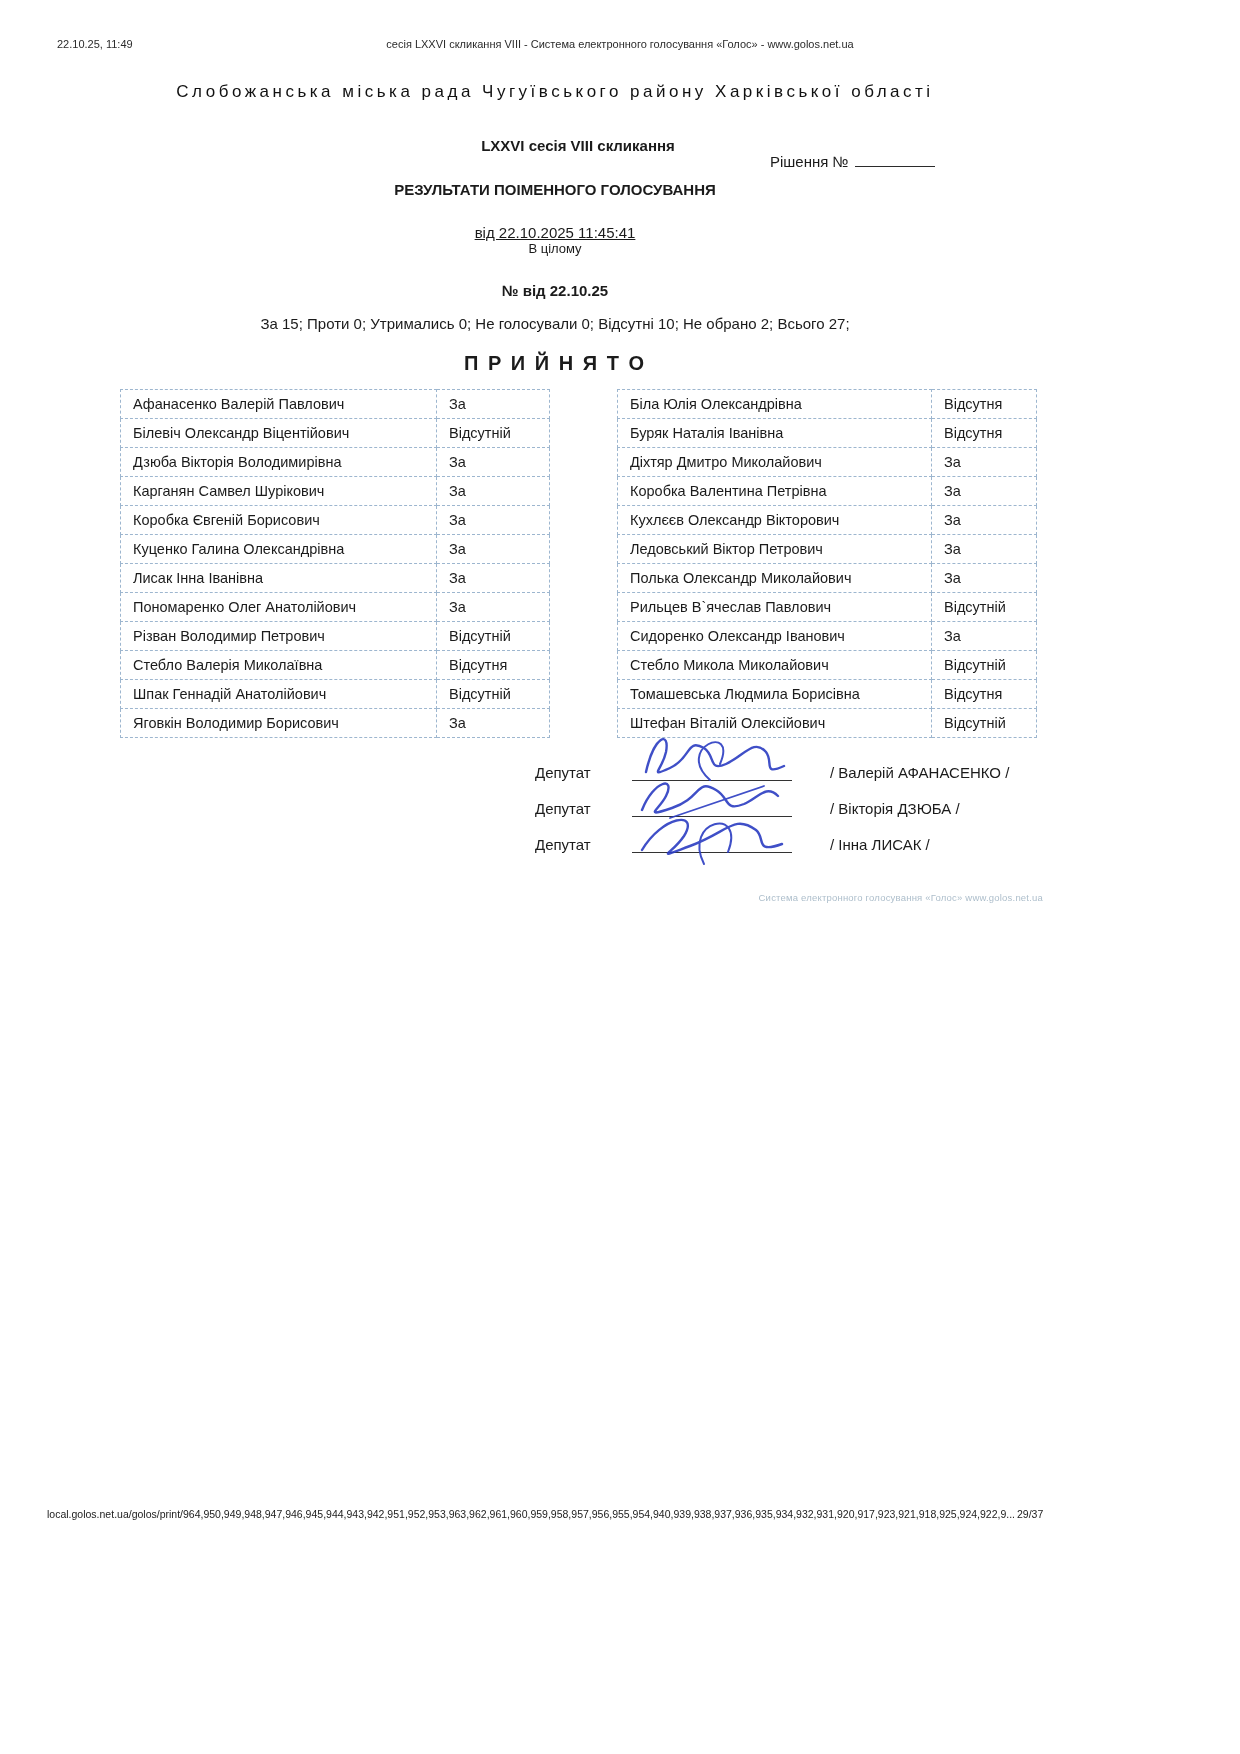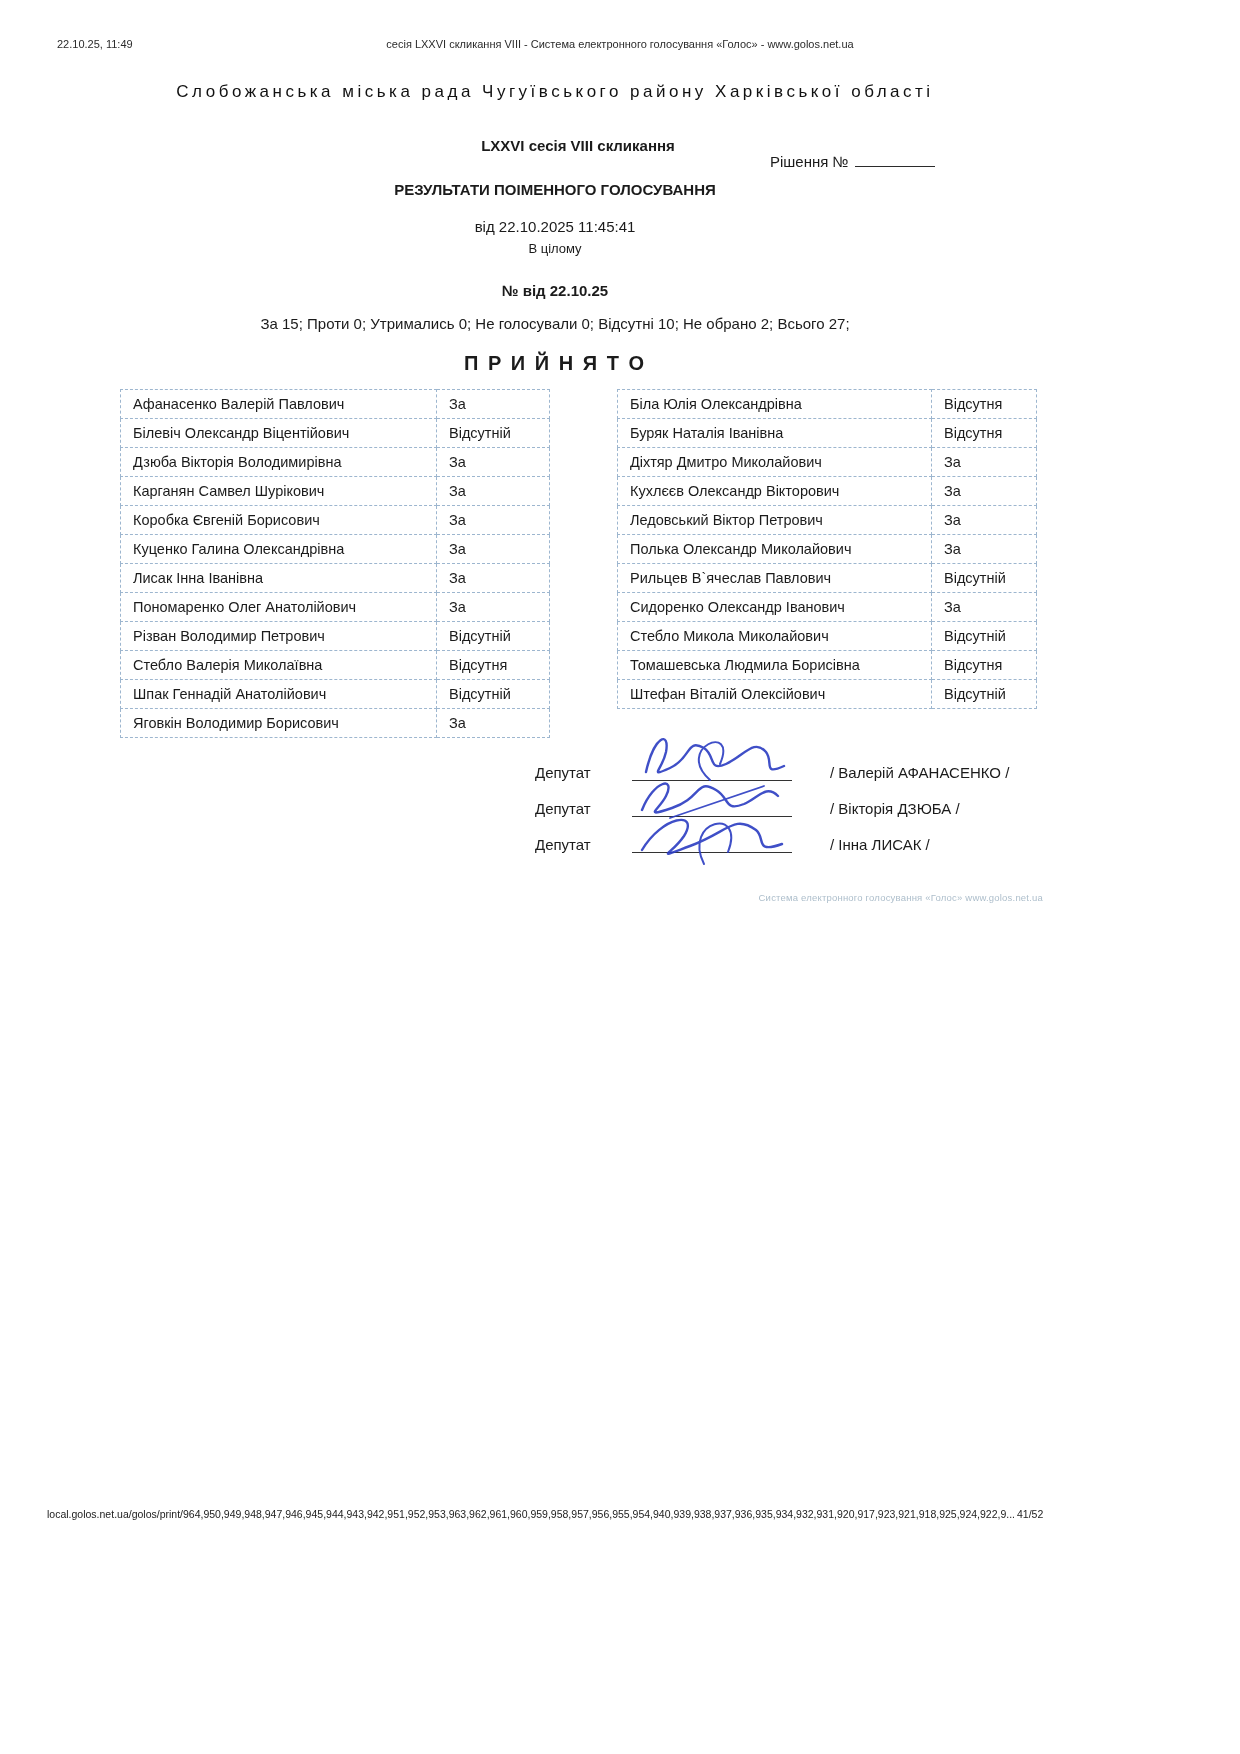--- a/index.html
+++ b/index.html
@@ -14,21 +14,21 @@
 
   
   .doc { position:absolute; left:0; top:0; width:1110px; height:100%; }
   .centered { position:absolute; left:0; width:100%; text-align:center; }
 
   .council-title { top:82px; font-size:17px; letter-spacing:3.5px; color:#111; }
   .session      { top:137px; font-size:15px; font-weight:bold;margin-left:23px; }
   .decision     { position:absolute; left:770px; top:152px; font-size:15px; white-space:nowrap; }
   .decision-line { display:inline-block; width:80px; height:14px; border-bottom:1.5px solid #2b2b2b; margin-left:6px; }
   .results-title{ top:181px; font-size:15px; font-weight:bold; }
-  .dt-line      { top:218px; font-size:15px; }
+  .dt-line      { top:224px; font-size:15px;text-decoration:underline; }
   .scope-line   { top:241px; font-size:13px; }
   .subject1     { top:264px; font-size:15px; font-weight:bold; }
   .subject2     { top:282px; font-size:15px; font-weight:bold; }
   .totals       { top:315px; font-size:15px; }
   .verdict      { top:352px; font-size:20px; font-weight:bold; letter-spacing:2px; }
 
   
   .tables { position:absolute; top:389px; left:120px; display:flex; gap:67px; align-items:flex-start; }
   table.votes { border-collapse:collapse; font-size:14.5px; }
   table.votes td { border:1px dashed #9db6cf; padding:4px 10px 5px 12px; height:19px; vertical-align:middle; }
@@ -134,20 +134,24 @@
           <tr>
             <td class="name-cell">Біла Юлія Олександрівна</td>
             <td class="vote-cell">Відсутня</td>
           </tr>
           <tr>
             <td class="name-cell">Буряк Наталія Іванівна</td>
             <td class="vote-cell">Відсутня</td>
           </tr>
           <tr>
             <td class="name-cell">Діхтяр Дмитро Миколайович</td>
+            <td class="vote-cell">За</td>
+          </tr>
+          <tr>
+            <td class="name-cell">Коробка Валентина Петрівна</td>
             <td class="vote-cell">За</td>
           </tr>
           <tr>
             <td class="name-cell">Кухлєєв Олександр Вікторович</td>
             <td class="vote-cell">За</td>
           </tr>
           <tr>
             <td class="name-cell">Ледовський Віктор Петрович</td>
             <td class="vote-cell">За</td>
           </tr>
@@ -200,15 +204,15 @@
     <path d="M98 62 C62 30 126 4 108 46" stroke-width="2"></path>
     <path d="M30 92 C42 62 64 58 54 78 C47 92 30 100 60 90 C90 80 84 60 104 72 C118 80 112 94 132 86 C146 80 154 66 166 78"></path>
     <path d="M58 100 L152 68" stroke-width="1.8"></path>
     <path d="M30 132 C50 98 88 92 72 118 C60 136 40 142 78 128 C116 114 122 96 144 112 C154 120 142 136 170 126"></path>
     <path d="M92 146 C70 102 134 88 116 134" stroke-width="2"></path>
   </svg>
 
   <div class="watermark">Система електронного голосування «Голос»   www.golos.net.ua</div>
 
   <div class="footer-url">local.golos.net.ua/golos/print/964,950,949,948,947,946,945,944,943,942,951,952,953,963,962,961,960,959,958,957,956,955,954,940,939,938,937,936,935,934,932,931,920,917,923,921,918,925,924,922,9...</div>
-  <div class="footer-page">41/52</div>
+  <div class="footer-page">29/37</div>
 
 </div>
 
 </body></html>

